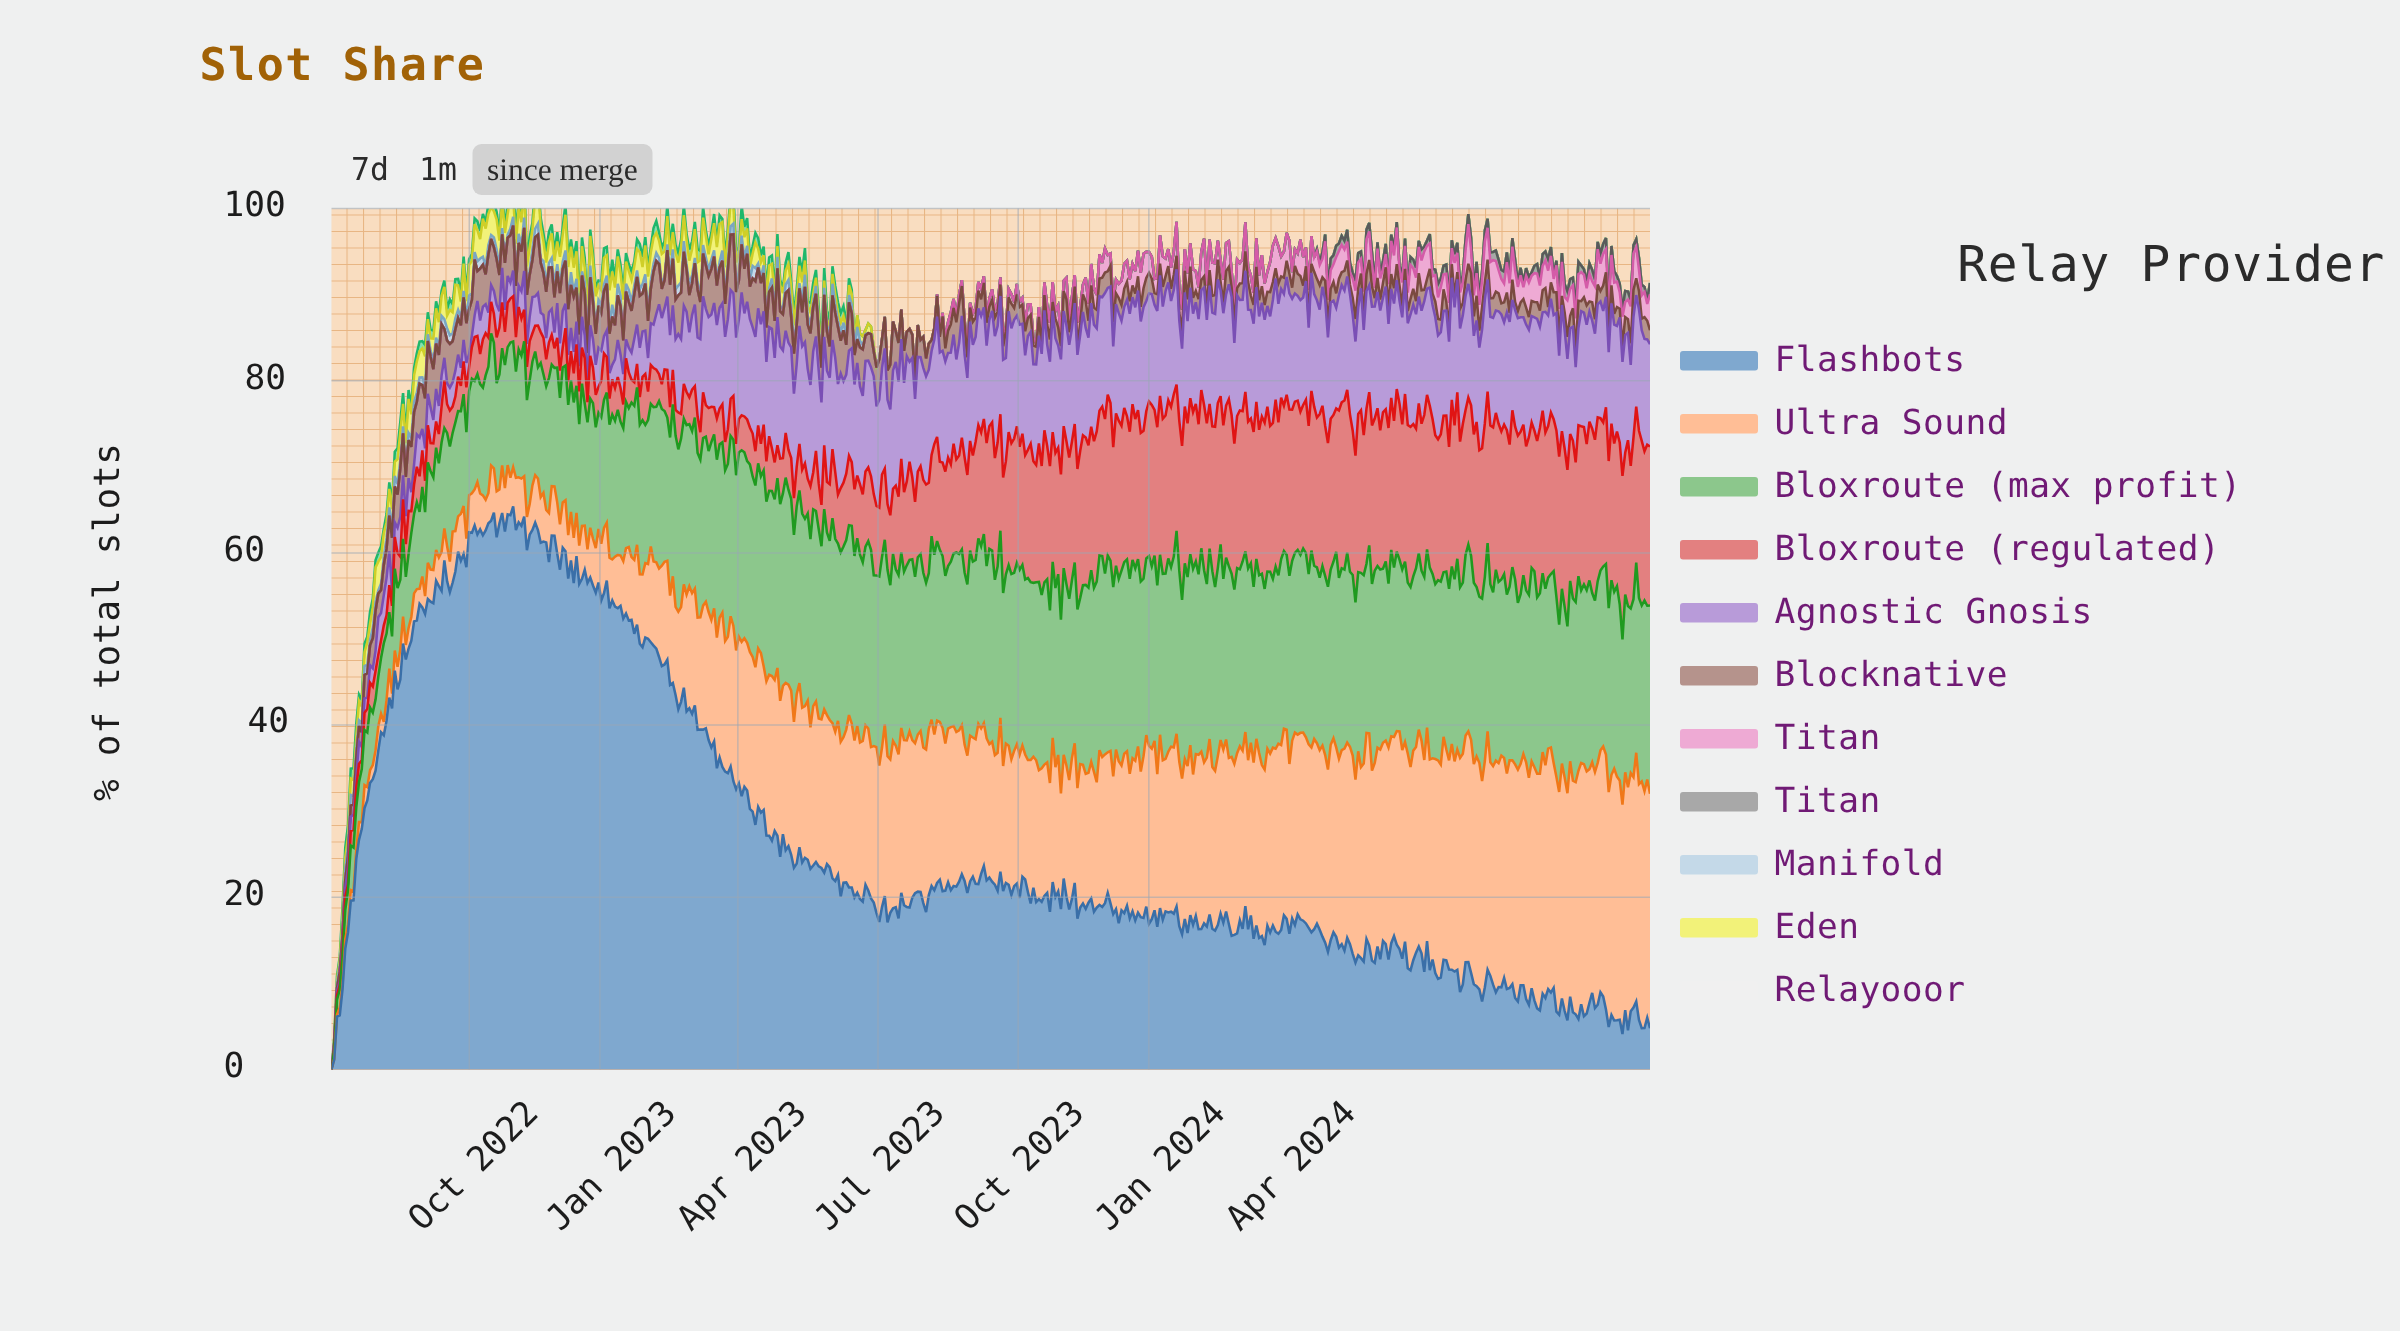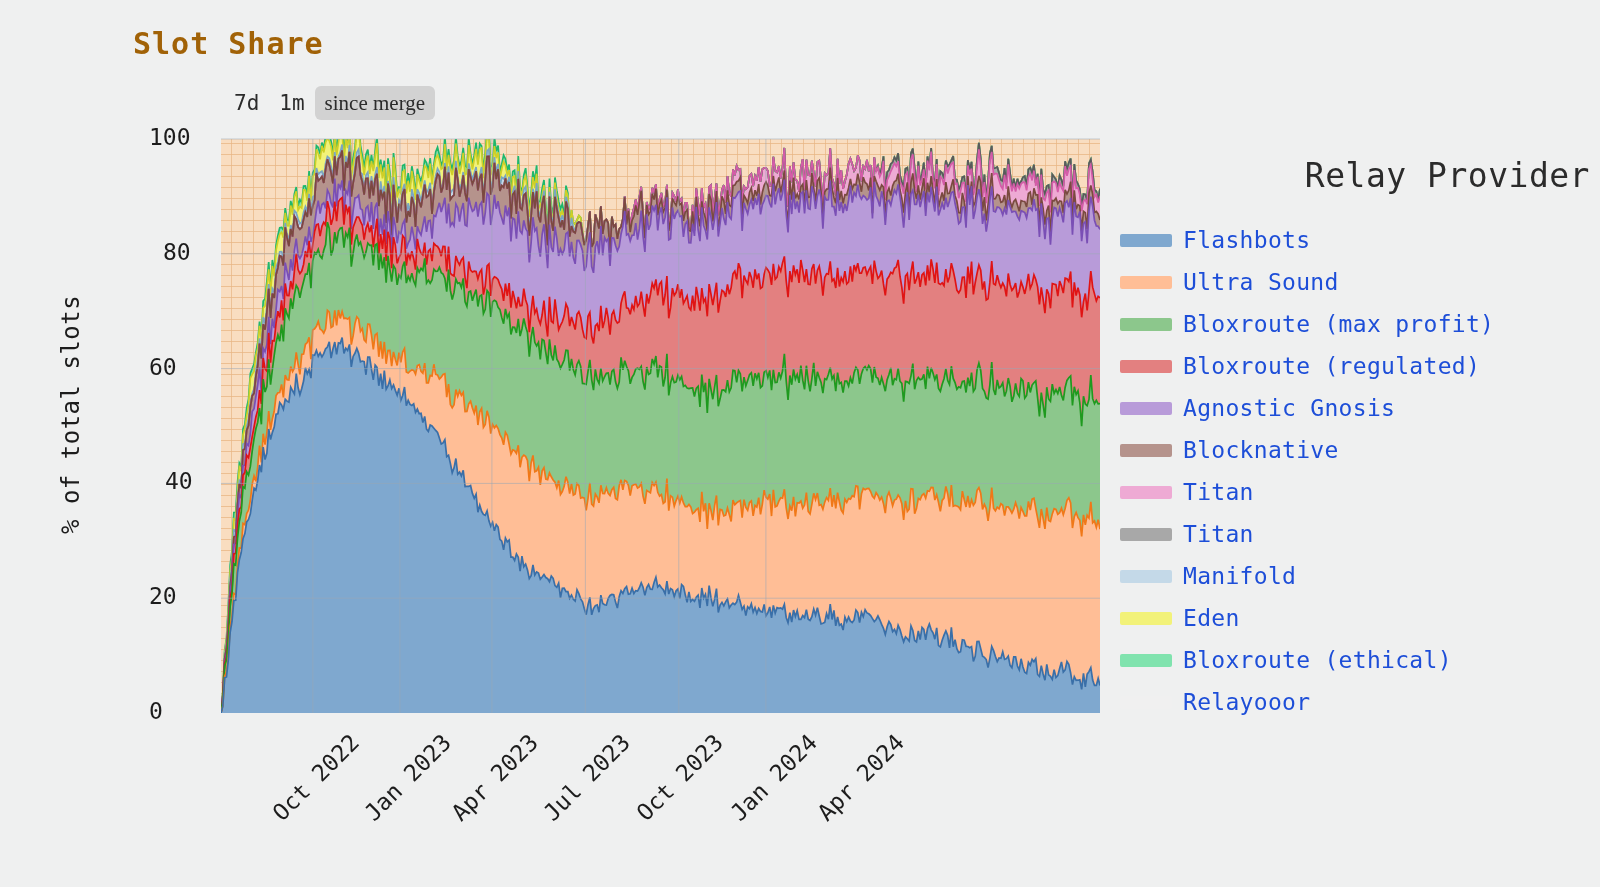--- a/index.html
+++ b/index.html
@@ -25,21 +25,21 @@
     top: 26px;
     font-size: 30px;
     font-weight: bold;
     letter-spacing: 1px;
     color: #a16207;
     white-space: pre;
   }
   .range-toolbar {
     position: absolute;
     left: 224px;
-    top: 86px;
+    top: 96px;
     display: flex;
     align-items: flex-end;
     gap: 0px;
     height: 34px;
   }
   .range-btn {
     font-size: 21px;
     color: #2b2b2b;
     padding: 4px 10px;
     border-radius: 6px;
@@ -84,21 +84,21 @@
   }
   .legend-swatch {
     width: 52px;
     height: 13px;
     border-radius: 2px;
     flex: 0 0 auto;
     margin-right: 11px;
   }
   .legend-label {
     font-size: 23px;
-    color: #1d4ed8;
+    color: #701a75;
     white-space: pre;
     letter-spacing: 0.3px;
   }
   .axis-tick-y {
     position: absolute;
     font-size: 23px;
     color: #1c1c1c;
     white-space: pre;
   }
   .axis-tick-x {
@@ -223,24 +223,20 @@
         </div>
         <div class="legend-item">
           <span class="legend-swatch" style="background: rgb(196, 217, 232);"></span>
           <span class="legend-label">Manifold</span>
         </div>
         <div class="legend-item">
           <span class="legend-swatch" style="background: rgb(242, 242, 121);"></span>
           <span class="legend-label">Eden</span>
         </div>
         <div class="legend-item">
-          <span class="legend-swatch" style="background: rgb(128, 227, 174);"></span>
-          <span class="legend-label">Bloxroute (ethical)</span>
-        </div>
-        <div class="legend-item">
           <span class="legend-swatch" style="background: rgb(240, 240, 240);"></span>
           <span class="legend-label">Relayooor</span>
         </div>
       </div>
   </div>
 
 <div class="axis-tick-y" style="width: 60px; left: 149px; top: 698px;">0</div>
     <div class="axis-tick-y" style="width: 60px; left: 149px; top: 583.2px;">20</div>
     <div class="axis-tick-y" style="width: 60px; left: 165px; top: 468.4px;">40</div>
     <div class="axis-tick-y" style="width: 60px; left: 149px; top: 353.6px;">60</div>

